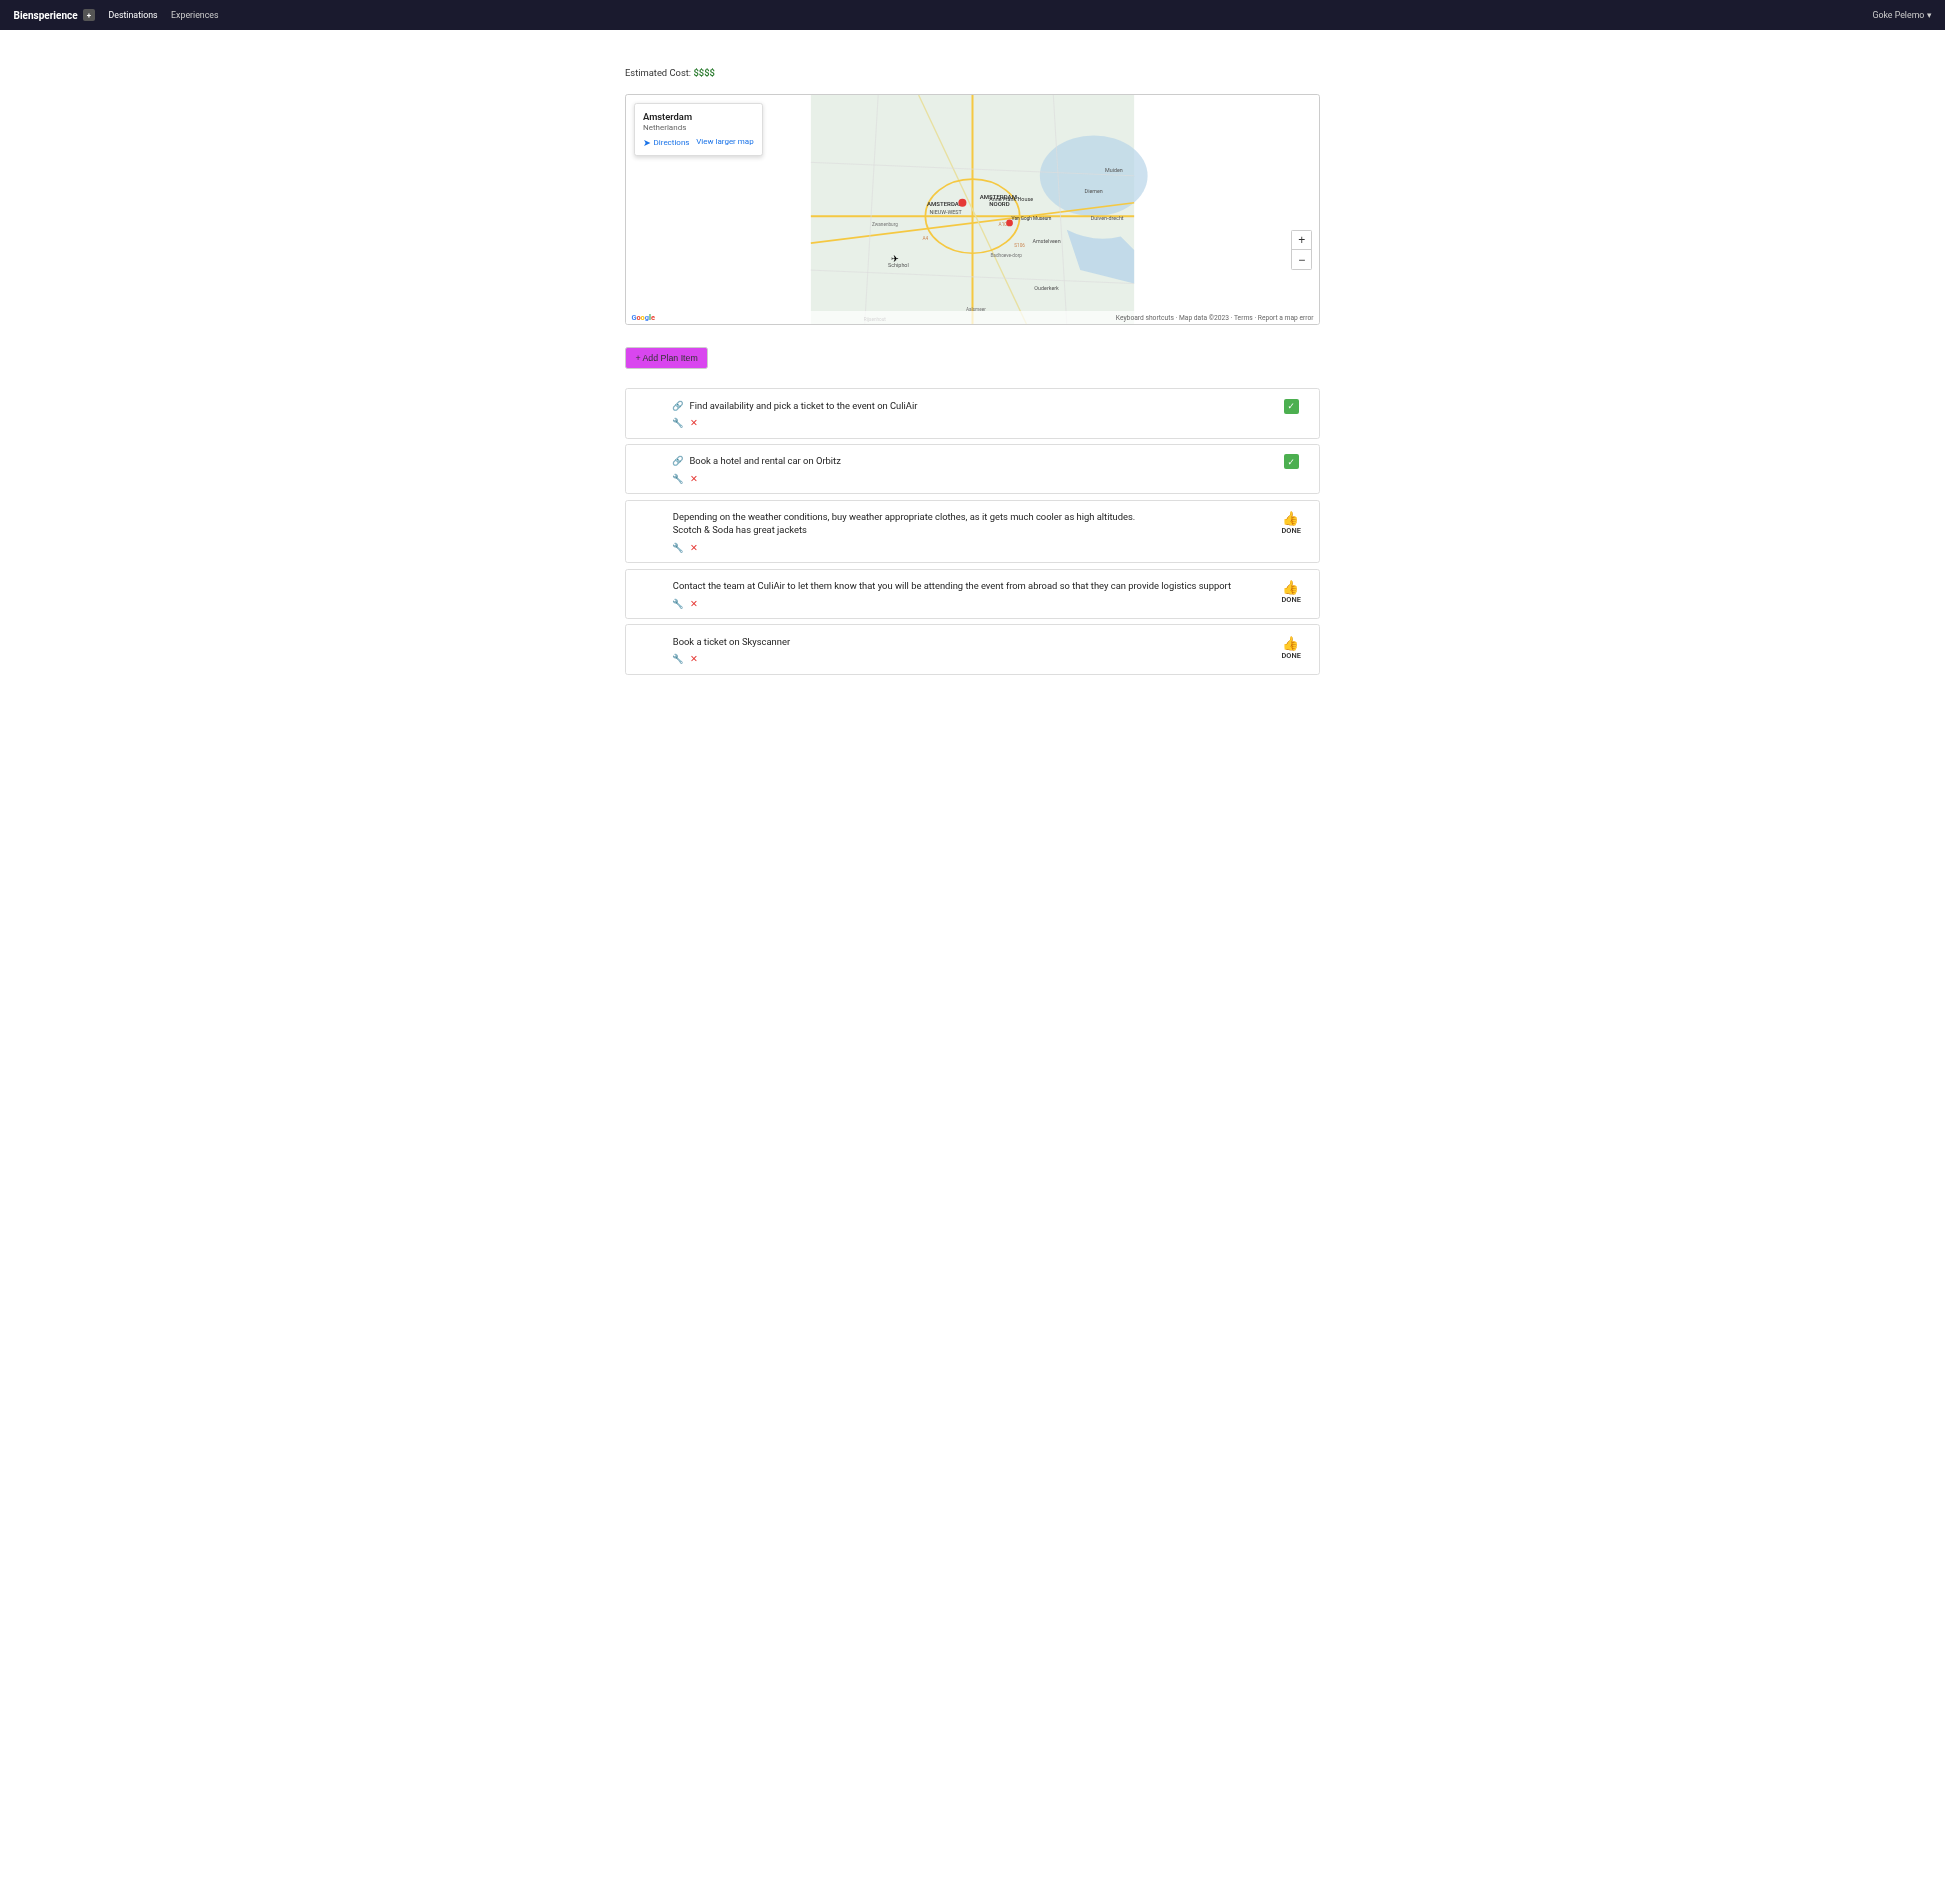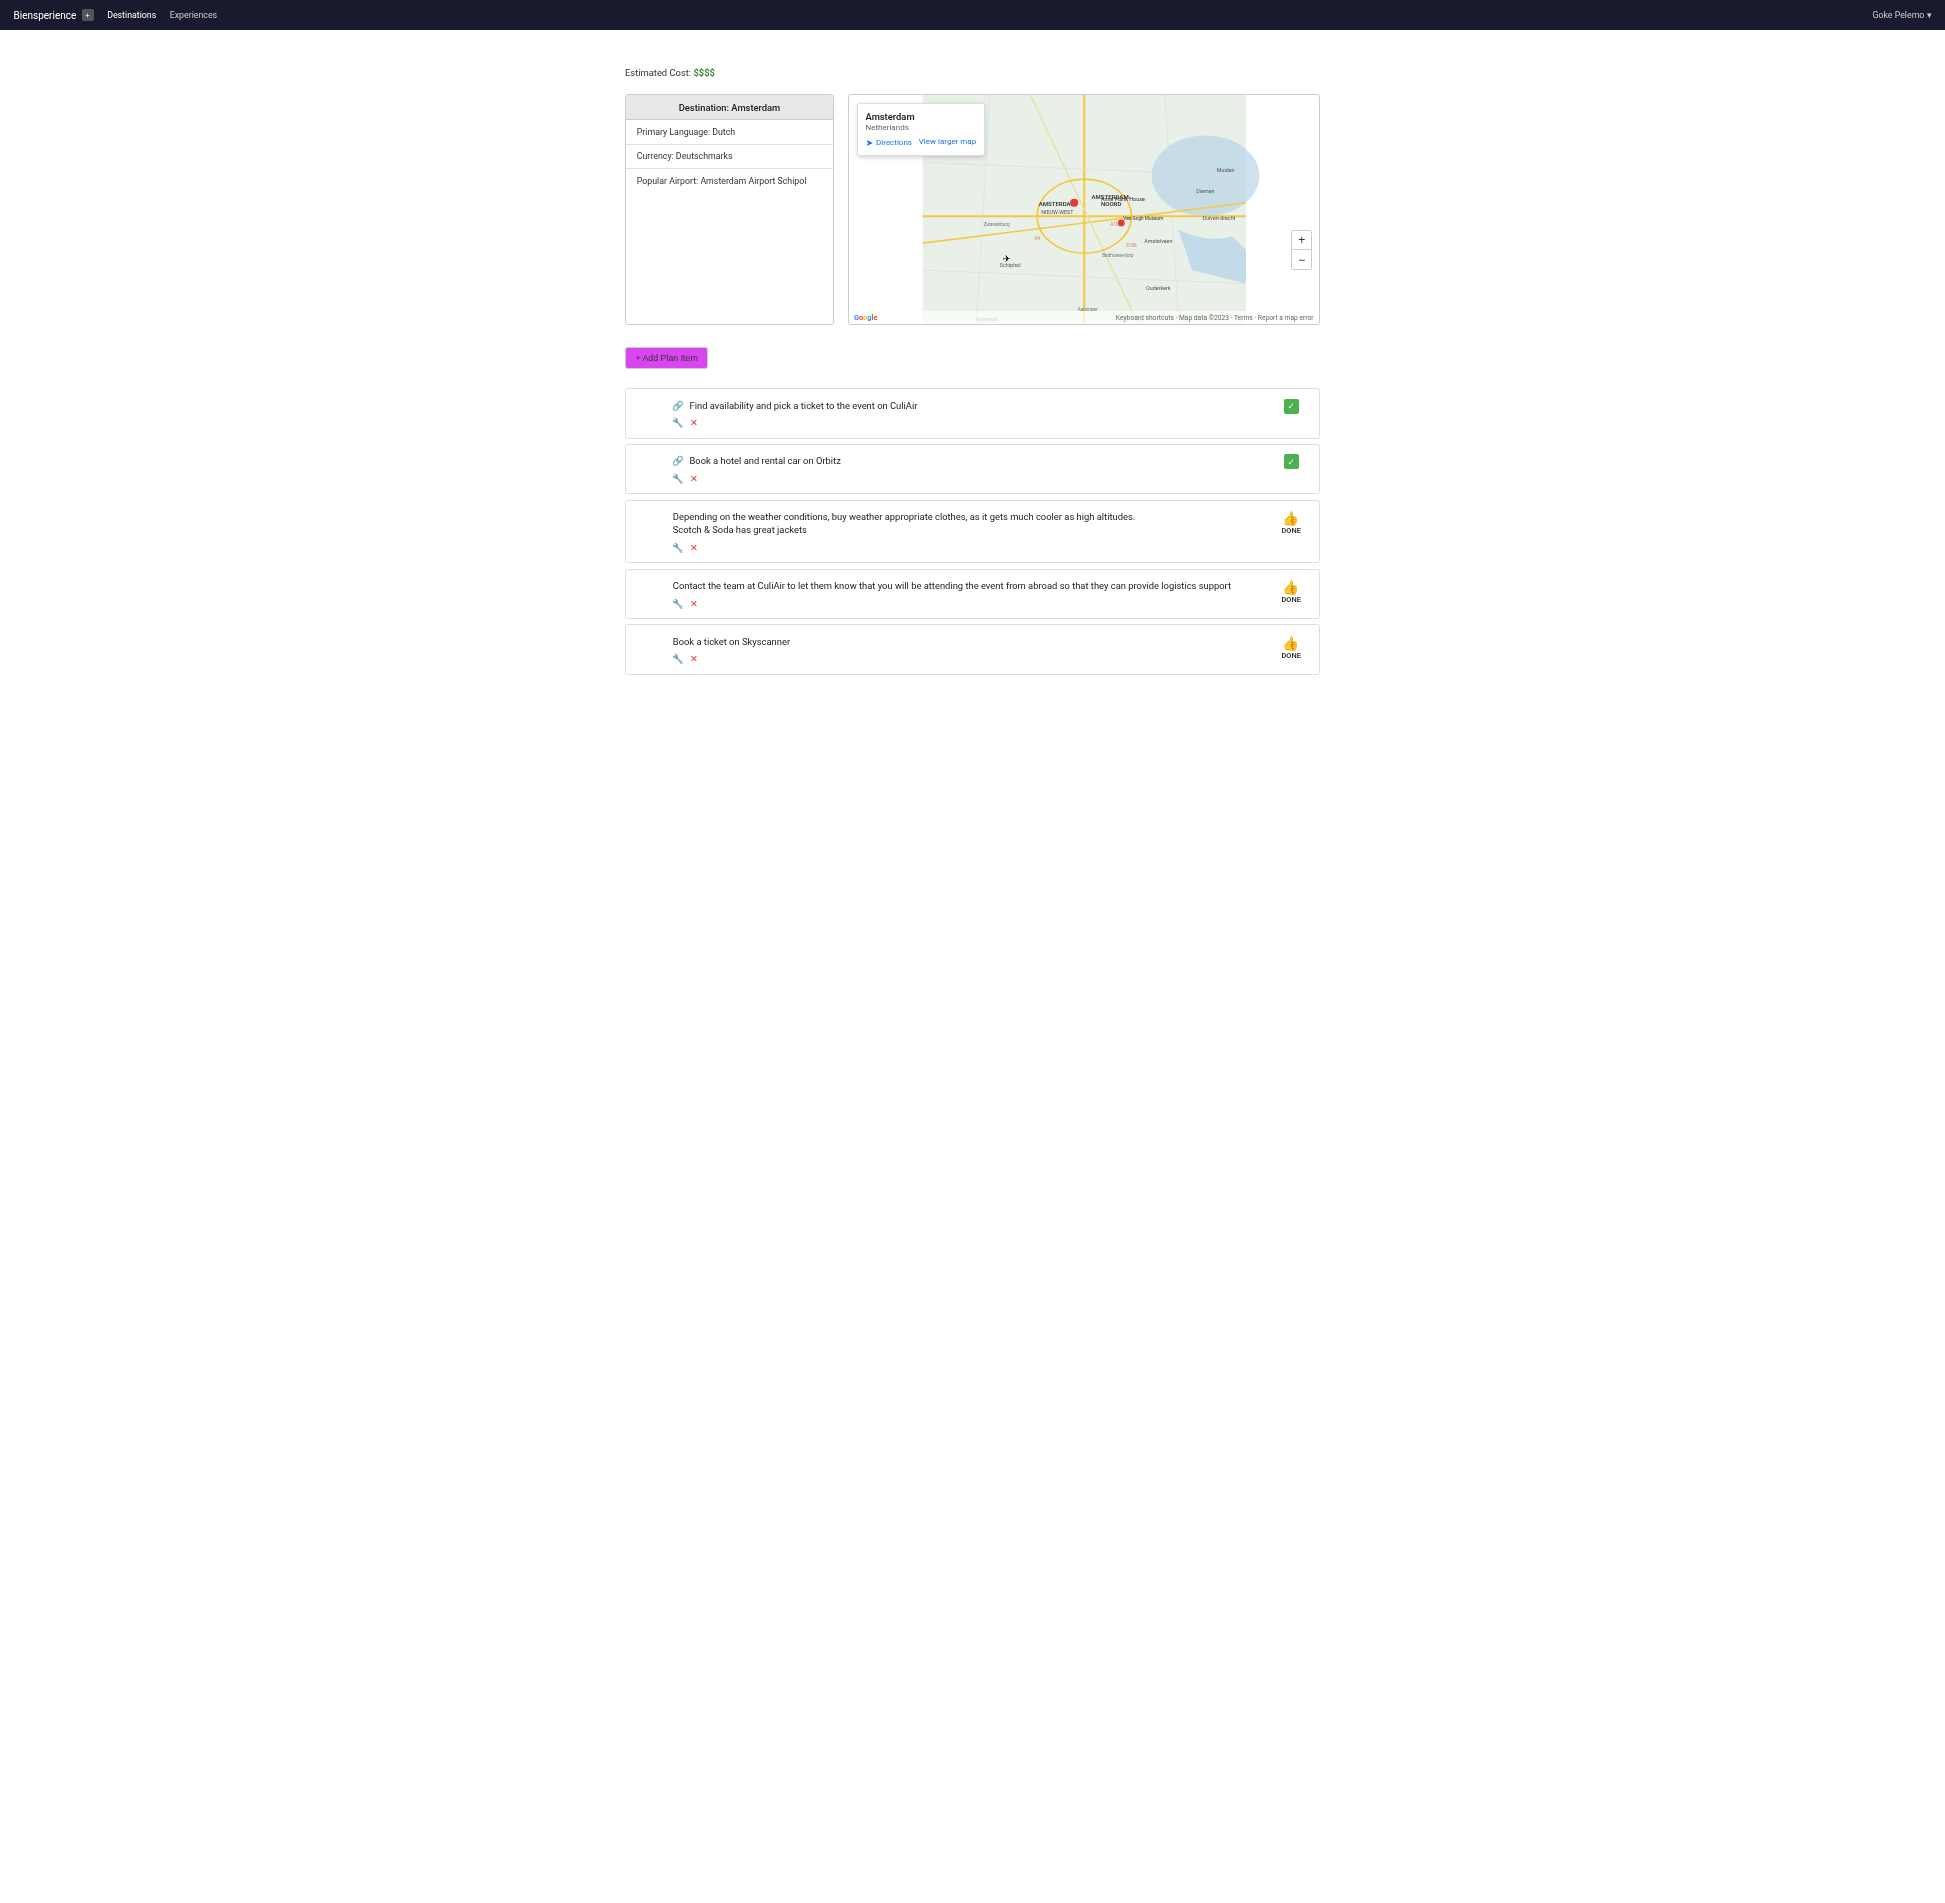--- a/index.html
+++ b/index.html
@@ -12,21 +12,21 @@
       align-items: center;
       padding: 0 13.5px;
       height: 30px;
       gap: 13.5px;
     }
     .navbar-brand {
       display: flex;
       align-items: center;
       gap: 5.4px;
       color: #fff;
-      font-weight: 400;
+      font-weight: 700;
       font-size: 10px;
     }
     .brand-plus {
       background: #555;
       color: #fff;
       width: 12px; height: 12px;
       border-radius: 2px;
       display: flex; align-items: center; justify-content: center;
       font-size: 8px;
     }
@@ -316,26 +316,20 @@
 
   
   <div class="estimated-cost">
     <span>Estimated Cost:</span>
     <span class="cost-value">$$$$</span>
   </div>
 
   
   <div class="destination-section">
 
-    <div class="destination-card">
-      <div class="destination-header">Destination: Amsterdam</div>
-      <div class="destination-row">Primary Language: Dutch</div>
-      <div class="destination-row">Currency: Deutschmarks</div>
-      <div class="destination-row">Popular Airport: Amsterdam Airport Schipol</div>
-    </div>
 
     <div class="map-container">
 
       <svg class="map-svg" viewBox="0 0 480 340" xmlns="http://www.w3.org/2000/svg" style="font-size:14px">
 
         <rect width="480" height="340" fill="#e8f0e8"></rect>
 
         <ellipse cx="420" cy="120" rx="80" ry="60" fill="#b8d4e8" opacity="0.7"></ellipse>
         <path d="M380,200 Q420,220 460,210 L480,230 L480,280 Q440,270 400,260 Z" fill="#b8d4e8" opacity="0.8"></path>
 

